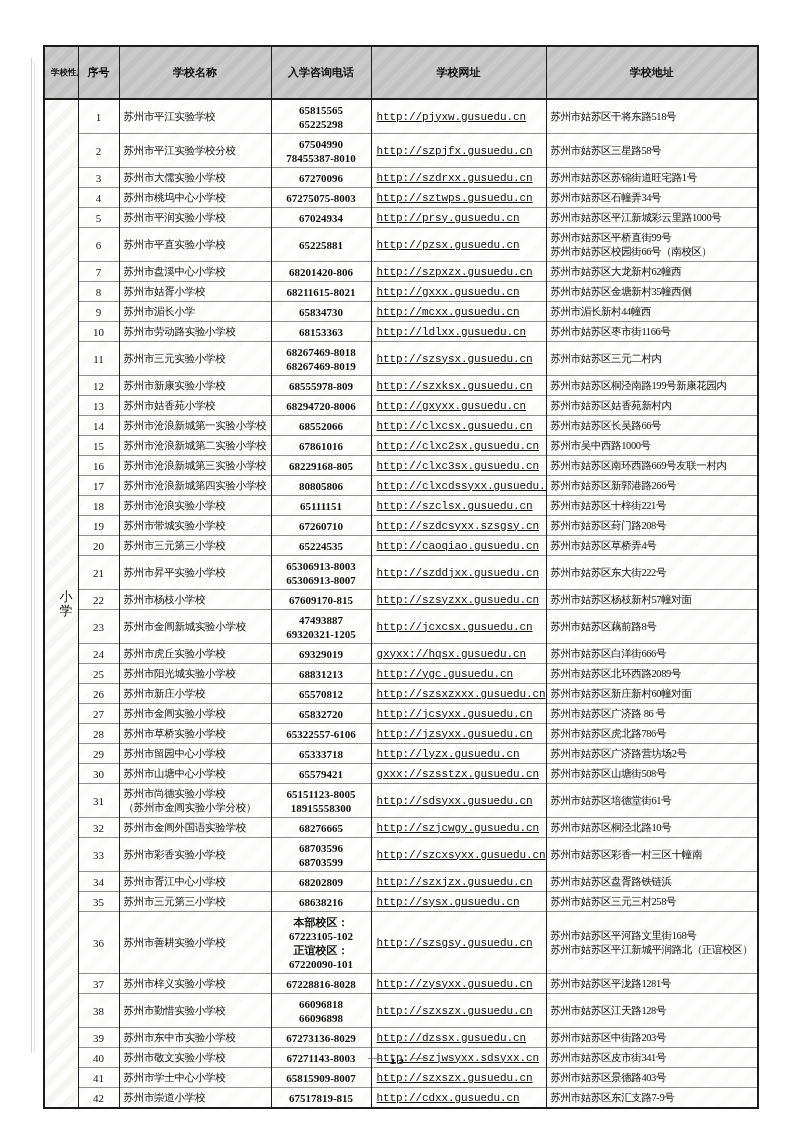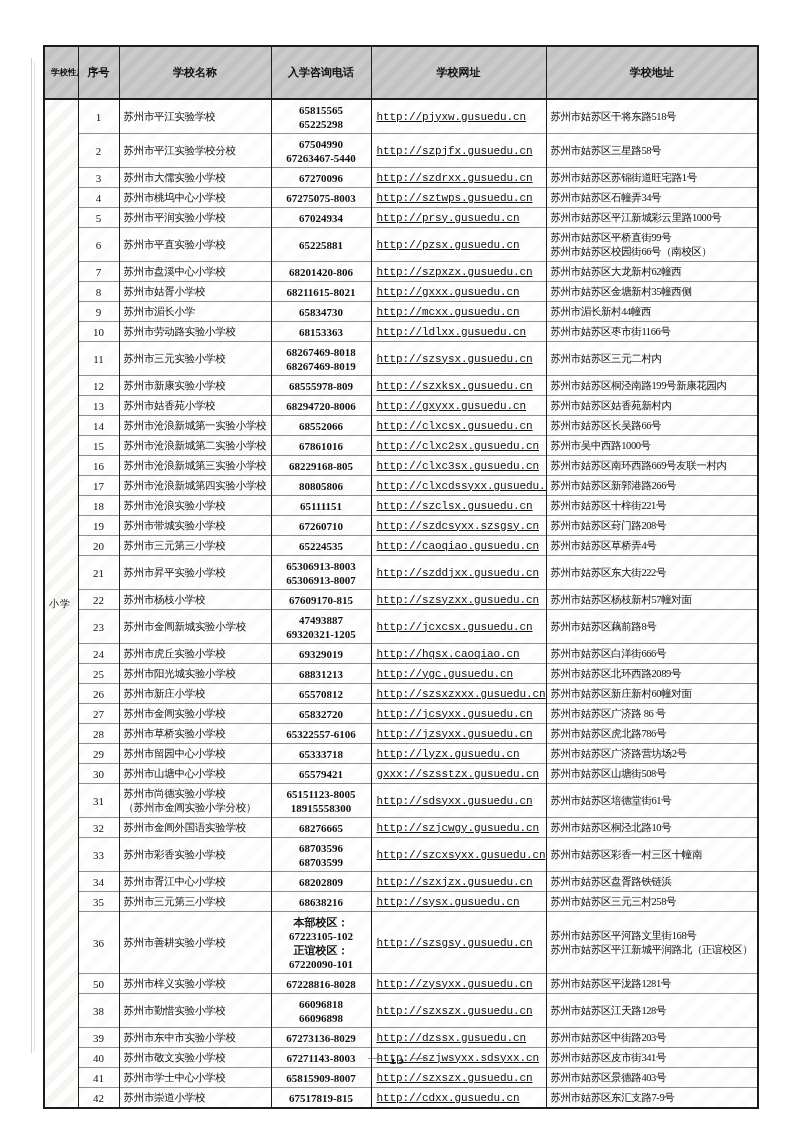--- a/index.html
+++ b/index.html
@@ -39,21 +39,21 @@
 
   td{
     border-left:1px solid var(--border-dark);
     border-right:1px solid var(--border-dark);
     border-top:1px solid var(--row-line);
     padding:2.5px 4px;font-size:10.5px;line-height:14px;
     overflow:hidden;vertical-align:middle;
   }
   tbody tr:first-child td{border-top:none;}
   td.cat{
-    text-align:left;font-size:10px;letter-spacing:1px;
+    text-align:right;font-size:13px;letter-spacing:1px;
     background:repeating-linear-gradient(135deg,#ffffff 0 7px,#f5f5f2 7px 14px);
   }
   td.seq{text-align:center;font-size:11px;}
   td.name{letter-spacing:-0.3px;}
   td.phone{text-align:center;font-weight:700;font-size:11px;}
   td.url{padding-left:5px;}
   td.addr{letter-spacing:-0.4px;}
   .line{display:block;white-space:nowrap;overflow:hidden;}
   a.url-link{
     color:var(--link);text-decoration:underline;
@@ -113,21 +113,21 @@
             <span class="line">苏州市姑苏区干将东路518号</span>
           </td>
         </tr>
         <tr>
           <td class="seq">2</td>
           <td class="name">
             <span class="line">苏州市平江实验学校分校</span>
           </td>
           <td class="phone">
             <span class="line">67504990</span>
-            <span class="line">67263467-5440</span>
+            <span class="line">78455387-8010</span>
           </td>
           <td class="url"><a class="url-link">http://szpjfx.gusuedu.cn</a></td>
           <td class="addr">
             <span class="line">苏州市姑苏区三星路58号</span>
           </td>
         </tr>
         <tr>
           <td class="seq">3</td>
           <td class="name">
             <span class="line">苏州市大儒实验小学校</span>
@@ -405,21 +405,21 @@
           </td>
         </tr>
         <tr>
           <td class="seq">24</td>
           <td class="name">
             <span class="line">苏州市虎丘实验小学校</span>
           </td>
           <td class="phone">
             <span class="line">69329019</span>
           </td>
-          <td class="url"><a class="url-link">http://hqsx.caoqiao.cn</a></td>
+          <td class="url"><a class="url-link">gxyxx://hqsx.gusuedu.cn</a></td>
           <td class="addr">
             <span class="line">苏州市姑苏区白洋街666号</span>
           </td>
         </tr>
         <tr>
           <td class="seq">25</td>
           <td class="name">
             <span class="line">苏州市阳光城实验小学校</span>
           </td>
           <td class="phone">
@@ -574,21 +574,21 @@
             <span class="line">正谊校区：</span>
             <span class="line">67220090-101</span>
           </td>
           <td class="url"><a class="url-link">http://szsgsy.gusuedu.cn</a></td>
           <td class="addr">
             <span class="line">苏州市姑苏区平河路文里街168号</span>
             <span class="line">苏州市姑苏区平江新城平润路北（正谊校区）</span>
           </td>
         </tr>
         <tr>
-          <td class="seq">50</td>
+          <td class="seq">37</td>
           <td class="name">
             <span class="line">苏州市梓义实验小学校</span>
           </td>
           <td class="phone">
             <span class="line">67228816-8028</span>
           </td>
           <td class="url"><a class="url-link">http://zysyxx.gusuedu.cn</a></td>
           <td class="addr">
             <span class="line">苏州市姑苏区平泷路1281号</span>
           </td>

